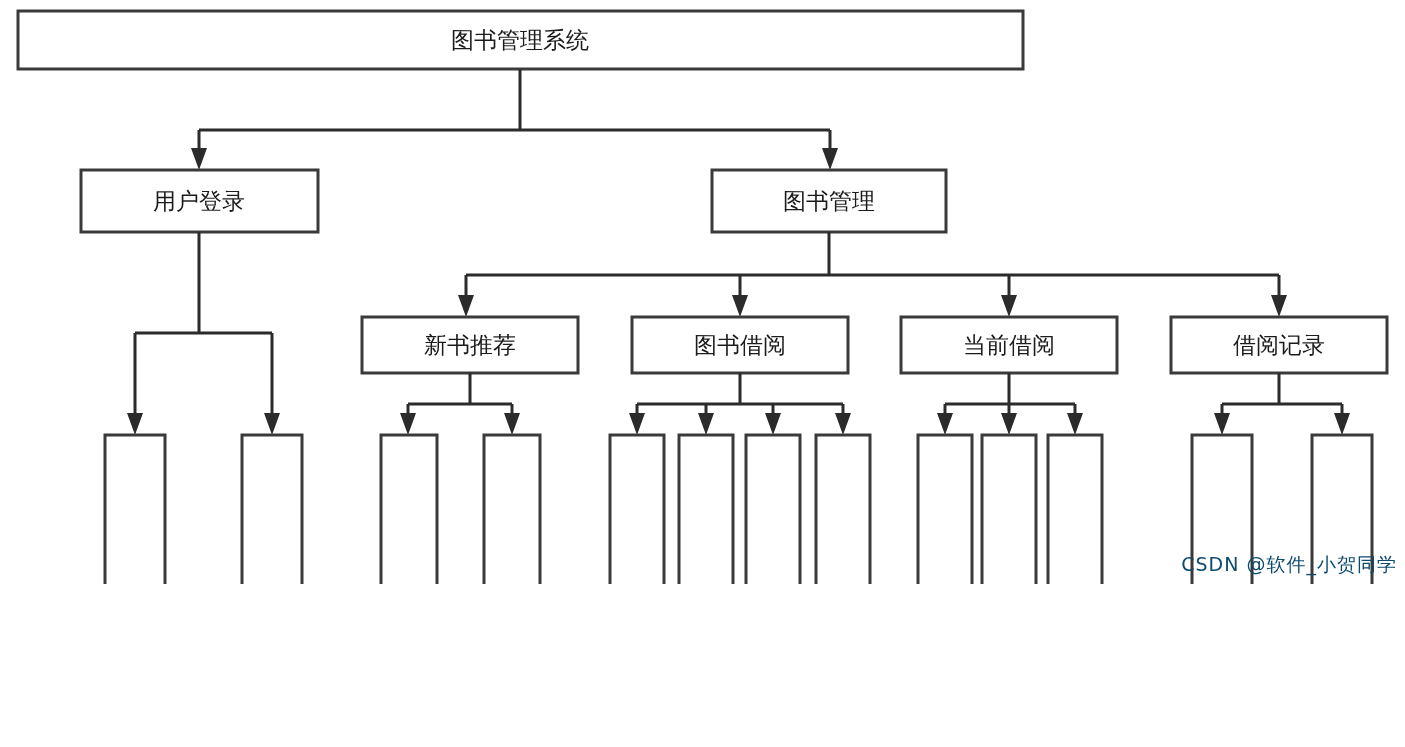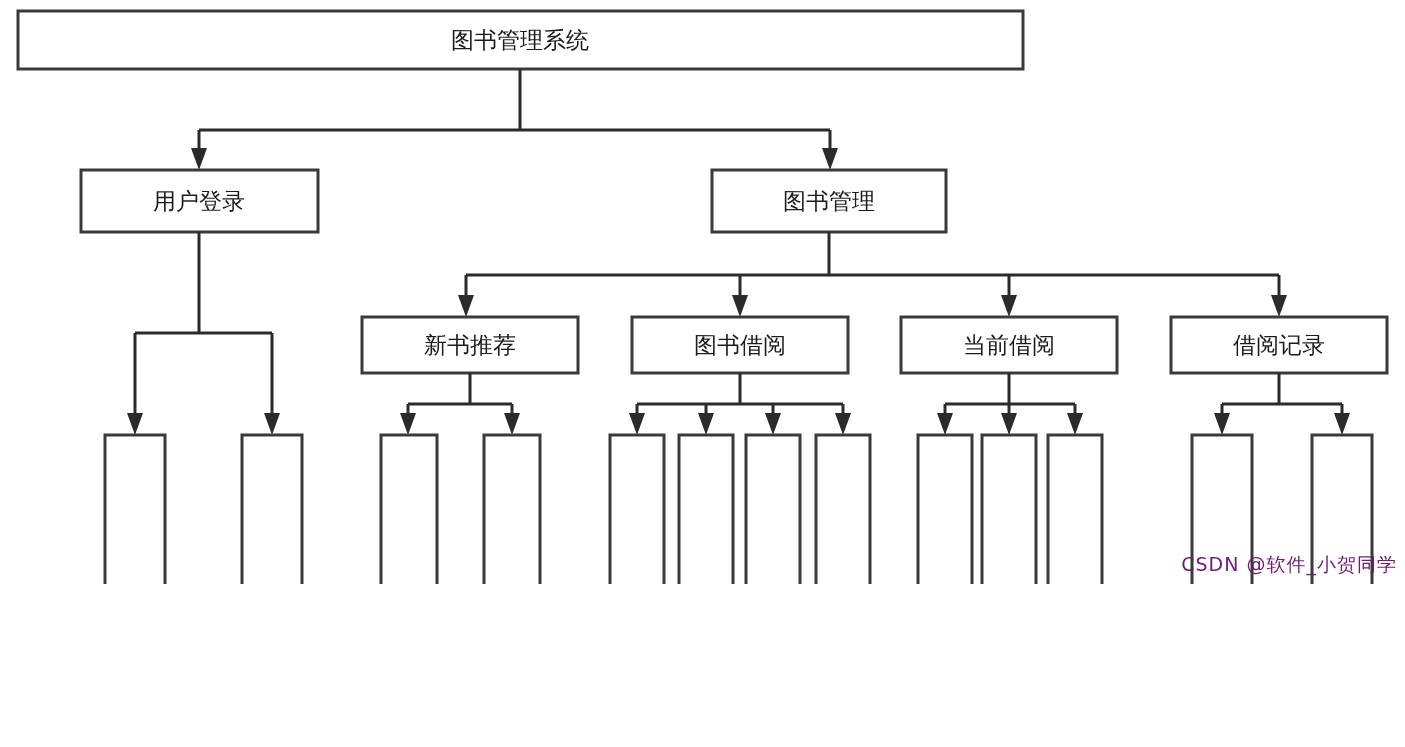--- a/index.html
+++ b/index.html
@@ -63,21 +63,21 @@
     color: #1b1b1b;
     pointer-events: none;
     user-select: none;
   }
   .watermark {
     position: absolute;
     right: 8px;
     bottom: 6px;
     font-family: "DejaVu Sans", "Liberation Sans", sans-serif;
     font-size: 19px;
-    color: #701a75;
+    color: #0c4a6e;
     letter-spacing: 1px;
     white-space: nowrap;
     pointer-events: none;
   }
 </style>
 </head>
 <body>
 
 <div id="diagram-root">
 

